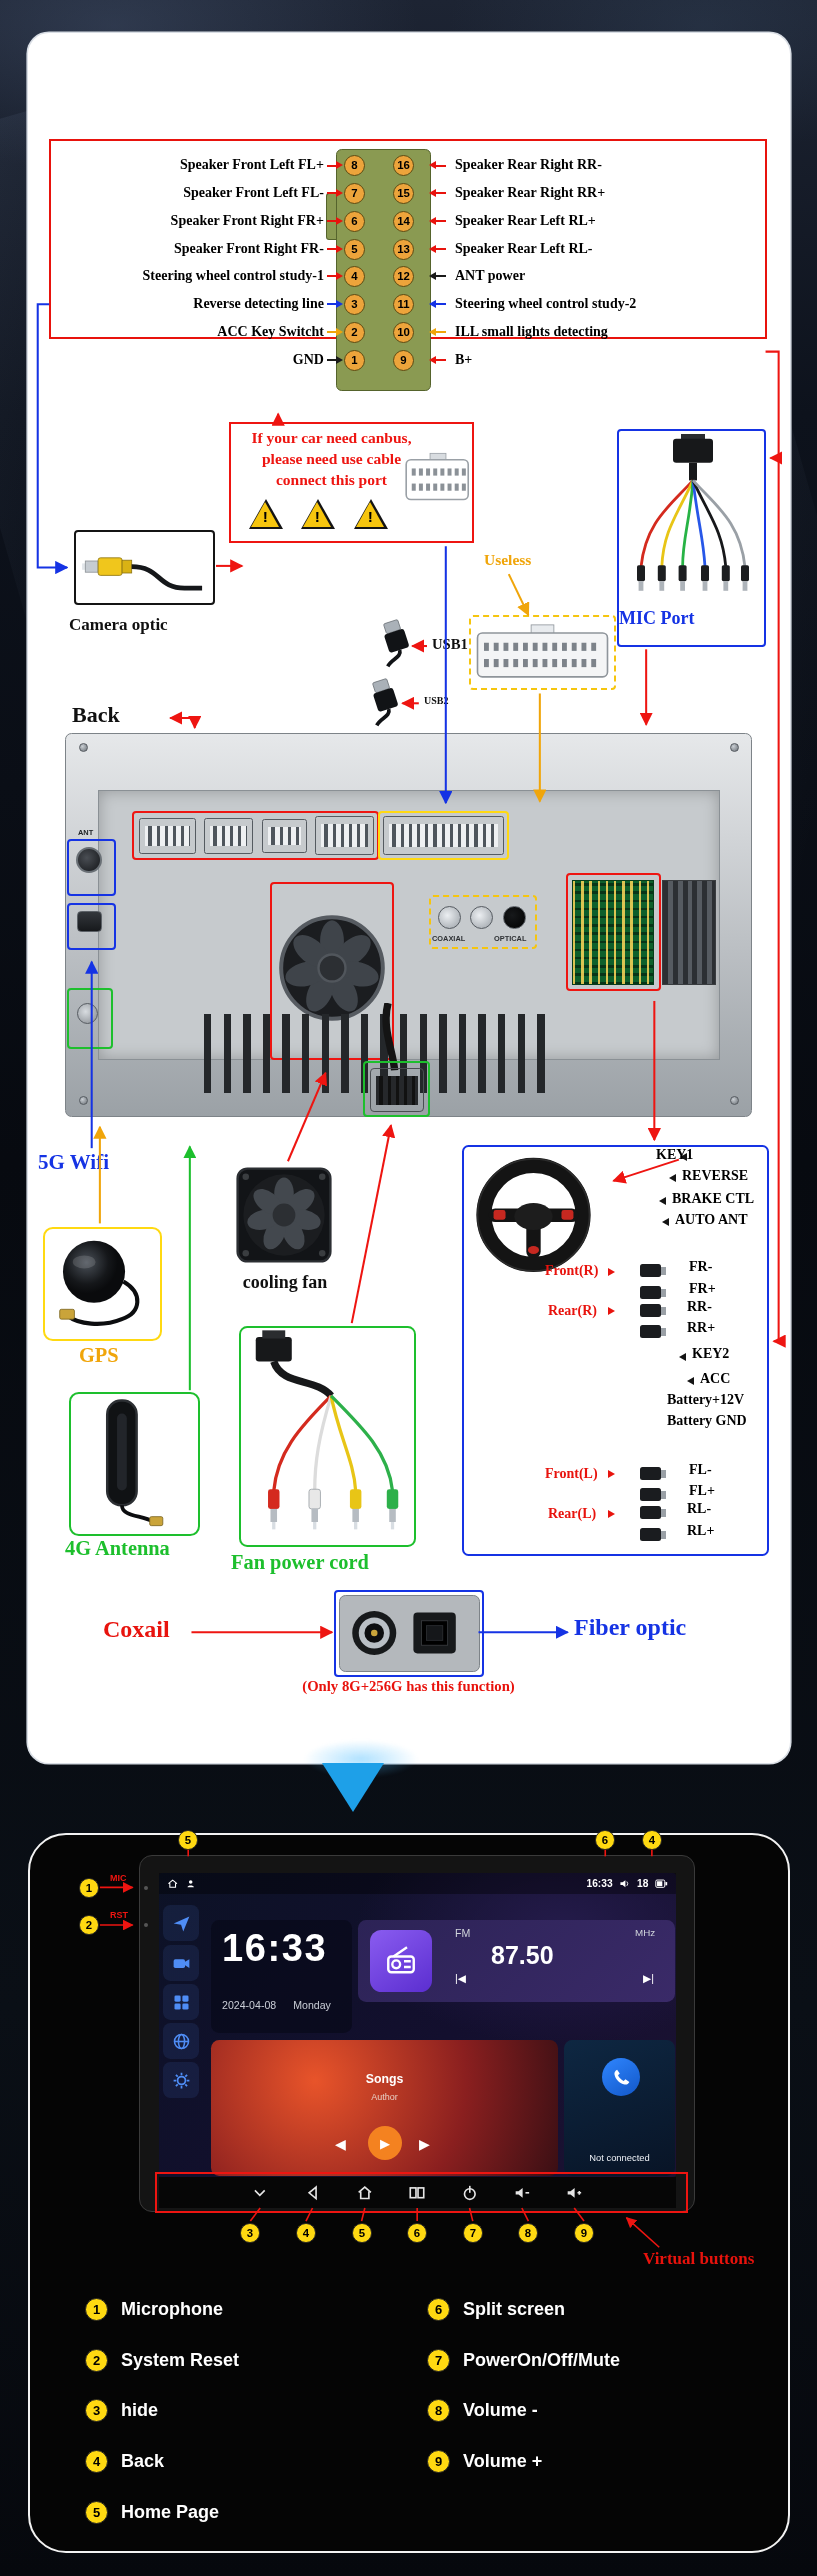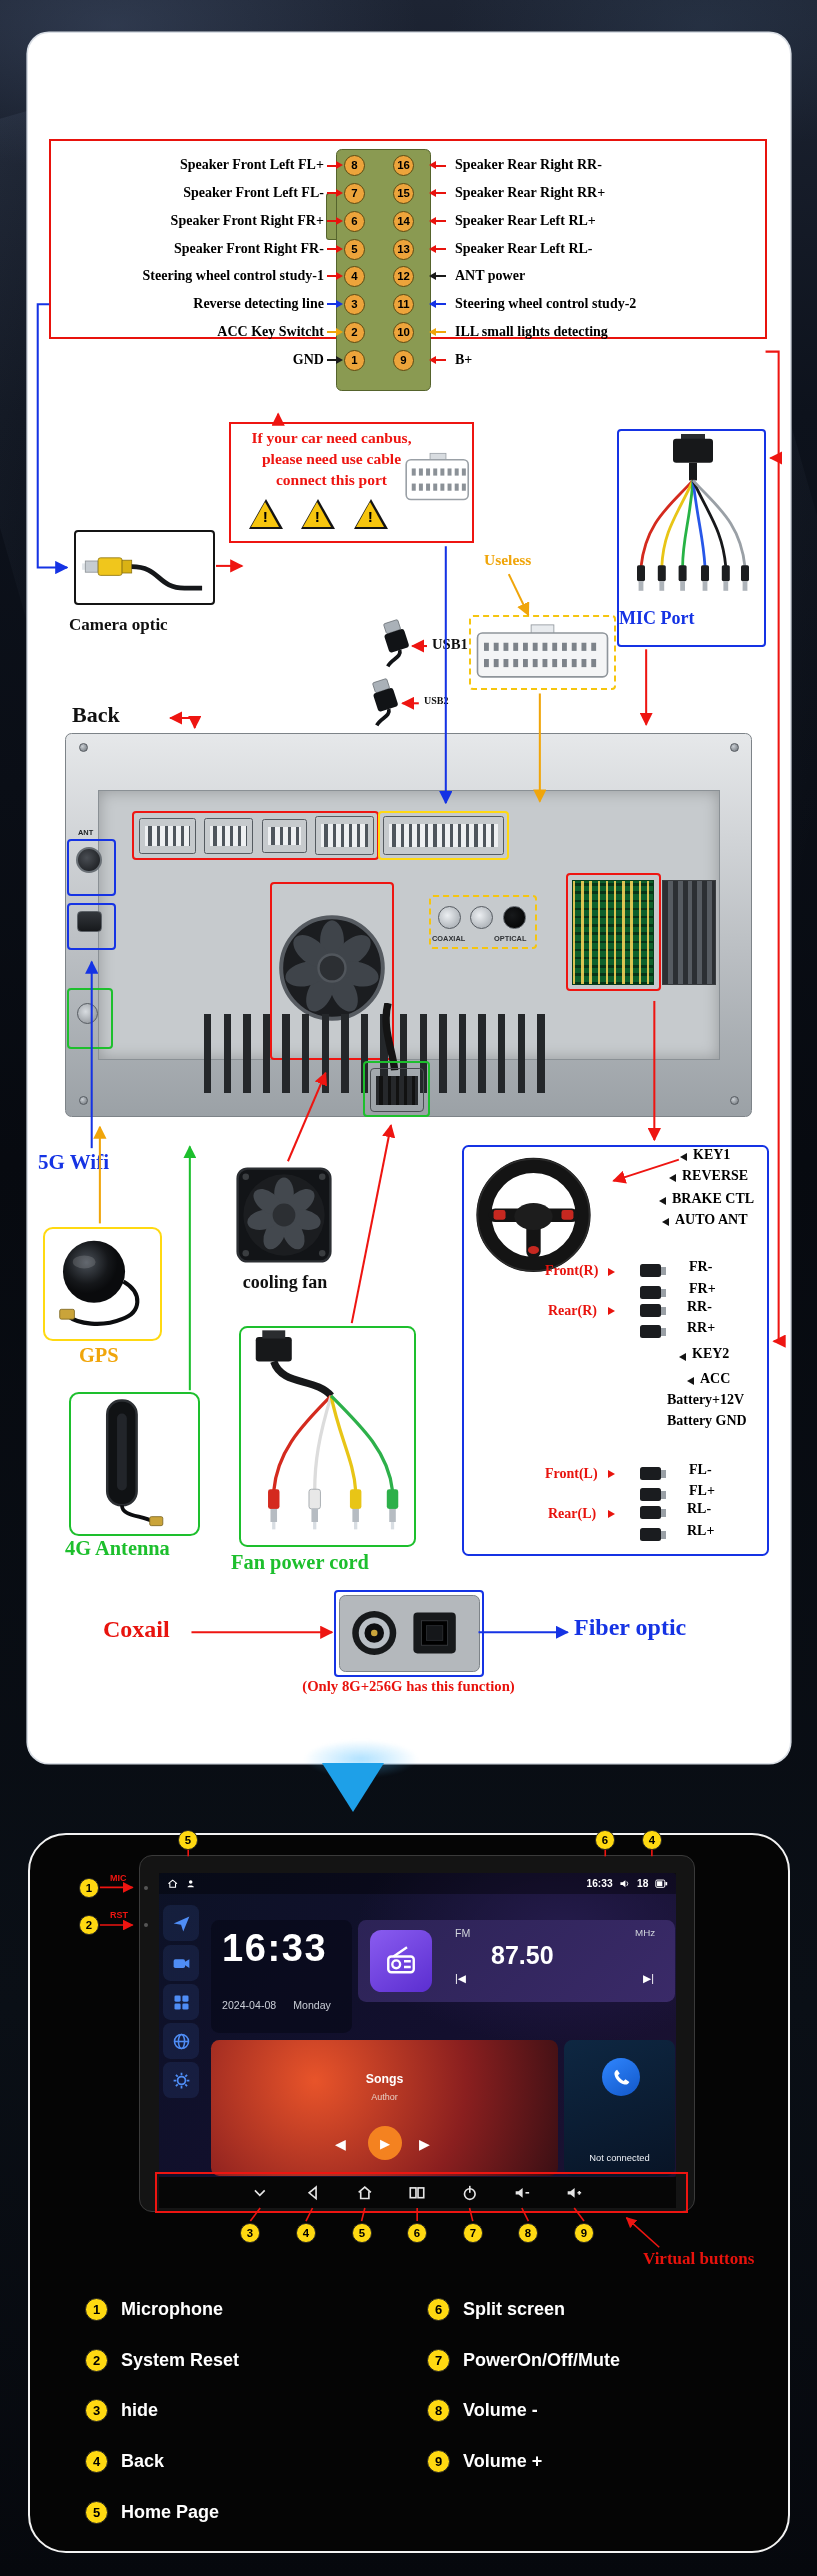--- a/index.html
+++ b/index.html
@@ -463,21 +463,21 @@
     <circle cx="82" cy="80" r="70" fill="none" stroke="#2c2c2c" stroke-width="2"></circle>
     <rect x="26" y="72" width="112" height="17" rx="8" fill="#141414"></rect>
     <rect x="73" y="84" width="18" height="50" rx="8" fill="#141414"></rect>
     <ellipse cx="82" cy="82" rx="24" ry="17" fill="#1d1d1d"></ellipse>
     <rect x="32" y="74" width="15" height="12" rx="3" fill="#c62820"></rect>
     <rect x="117" y="74" width="15" height="12" rx="3" fill="#c62820"></rect>
     <ellipse cx="82" cy="124" rx="7" ry="5" fill="#c62820"></ellipse>
   </svg>
 
   <span class="ltri" style="left:680px;top:1153px"></span>
-  <span class="hl" style="left:693px;top:1147px">KEY1</span>
+  <span class="hl" style="left:656px;top:1147px">KEY1</span>
   <span class="ltri" style="left:669px;top:1174px"></span>
   <span class="hl" style="left:682px;top:1168px">REVERSE</span>
   <span class="ltri" style="left:659px;top:1197px"></span>
   <span class="hl" style="left:672px;top:1191px">BRAKE CTL</span>
   <span class="ltri" style="left:662px;top:1218px"></span>
   <span class="hl" style="left:675px;top:1212px">AUTO ANT</span>
 
   <span class="hl hlr" style="left:545px;top:1263px">Front(R)</span>
   <span class="rtri" style="left:608px;top:1268px"></span>
   <span class="mplug" style="left:640px;top:1264px"></span>

